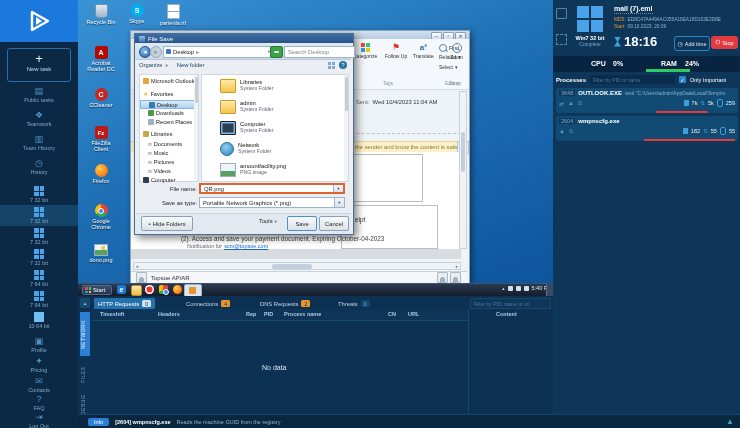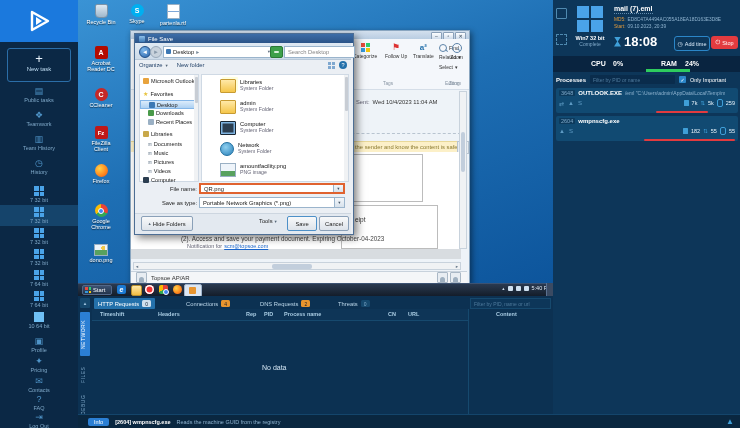--- a/index.html
+++ b/index.html
@@ -532,21 +532,21 @@
   <div class="ab fc" style="left:614px;top:17px;gap:2px;">
     <span class="olab">MD5:</span>
     <span class="oval">ED8C47A4494AC055A18EA18D163E3D8E</span>
   </div>
   <div class="ab fc" style="left:614px;top:24px;gap:2px;">
     <span class="olab">Start:</span>
     <span class="oval">09.10.2023, 20:39</span>
   </div>
   <div class="ab fc" style="left:614px;top:34px;gap:3px;">
     <div class="hour"></div>
-    <span style="font-size:13px;font-weight:bold;color:#fff;">18:08</span>
+    <span style="font-size:13px;font-weight:bold;color:#fff;">18:16</span>
   </div>
   <div id="addtime" class="ab fcc" style="left:674px;top:36px;width:34px;height:13px;gap:2px;">
     <span style="font-size:6px;">◷</span>
     <span>Add time</span>
   </div>
   <div id="stopbtn" class="ab fcc" style="left:711px;top:36px;width:27px;height:13px;gap:2px;">
     <span style="font-size:6px;">⏻</span>
     <span>Stop</span>
   </div>
   <div id="rp-cpu" class="ab">

